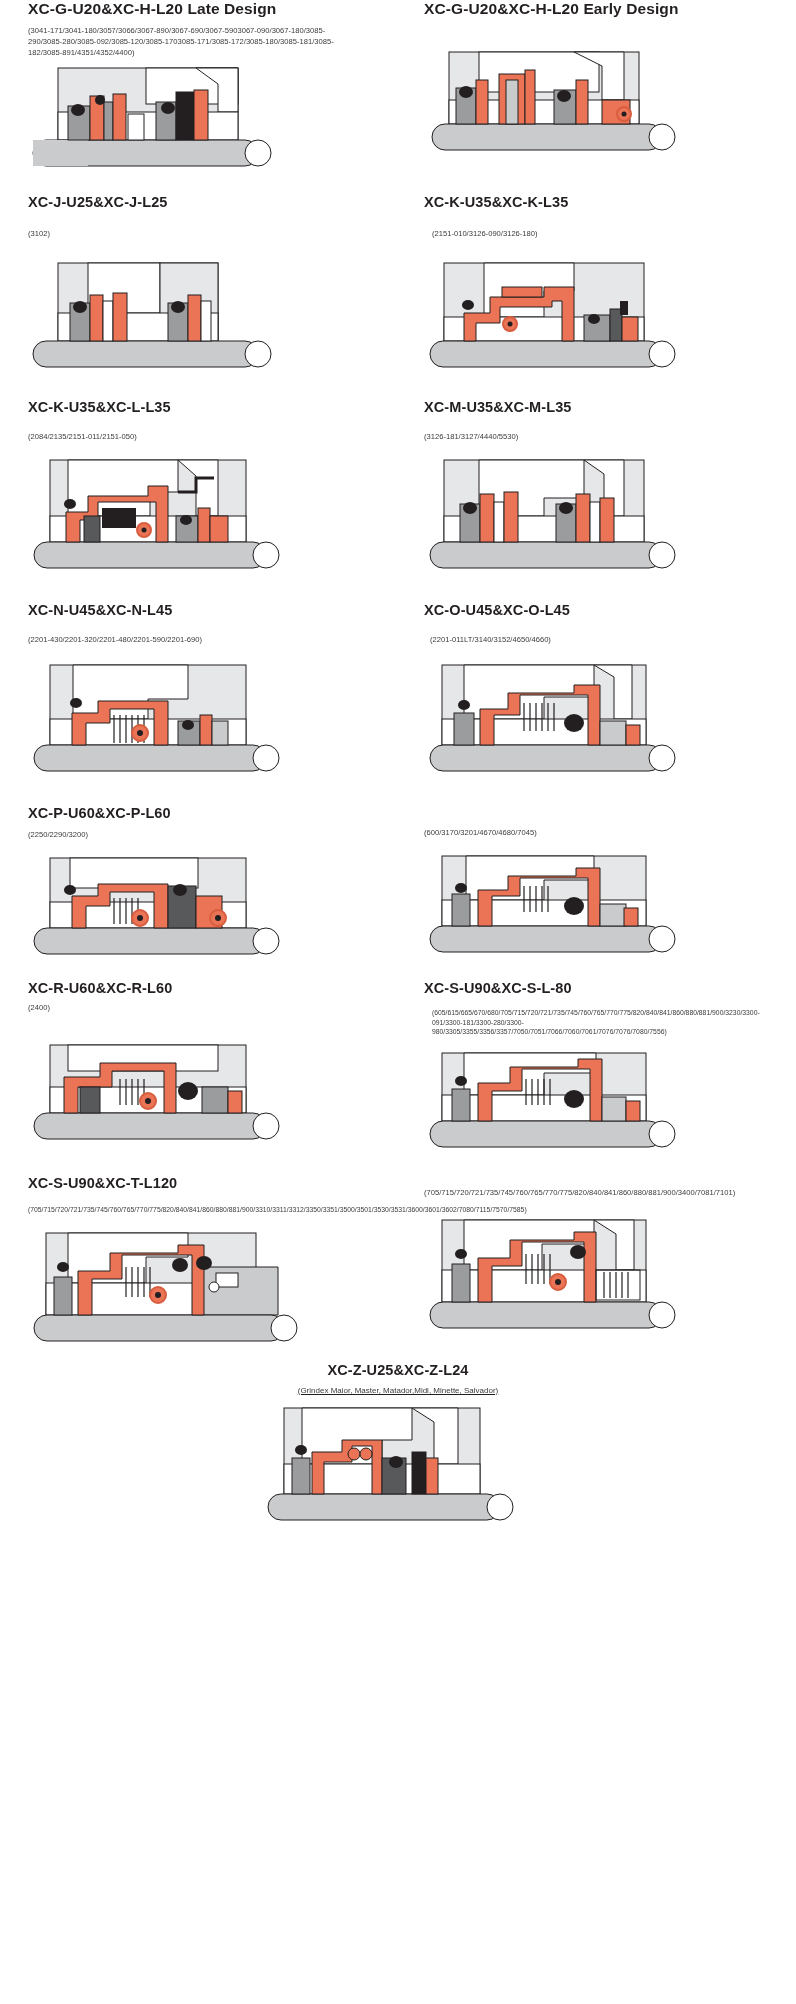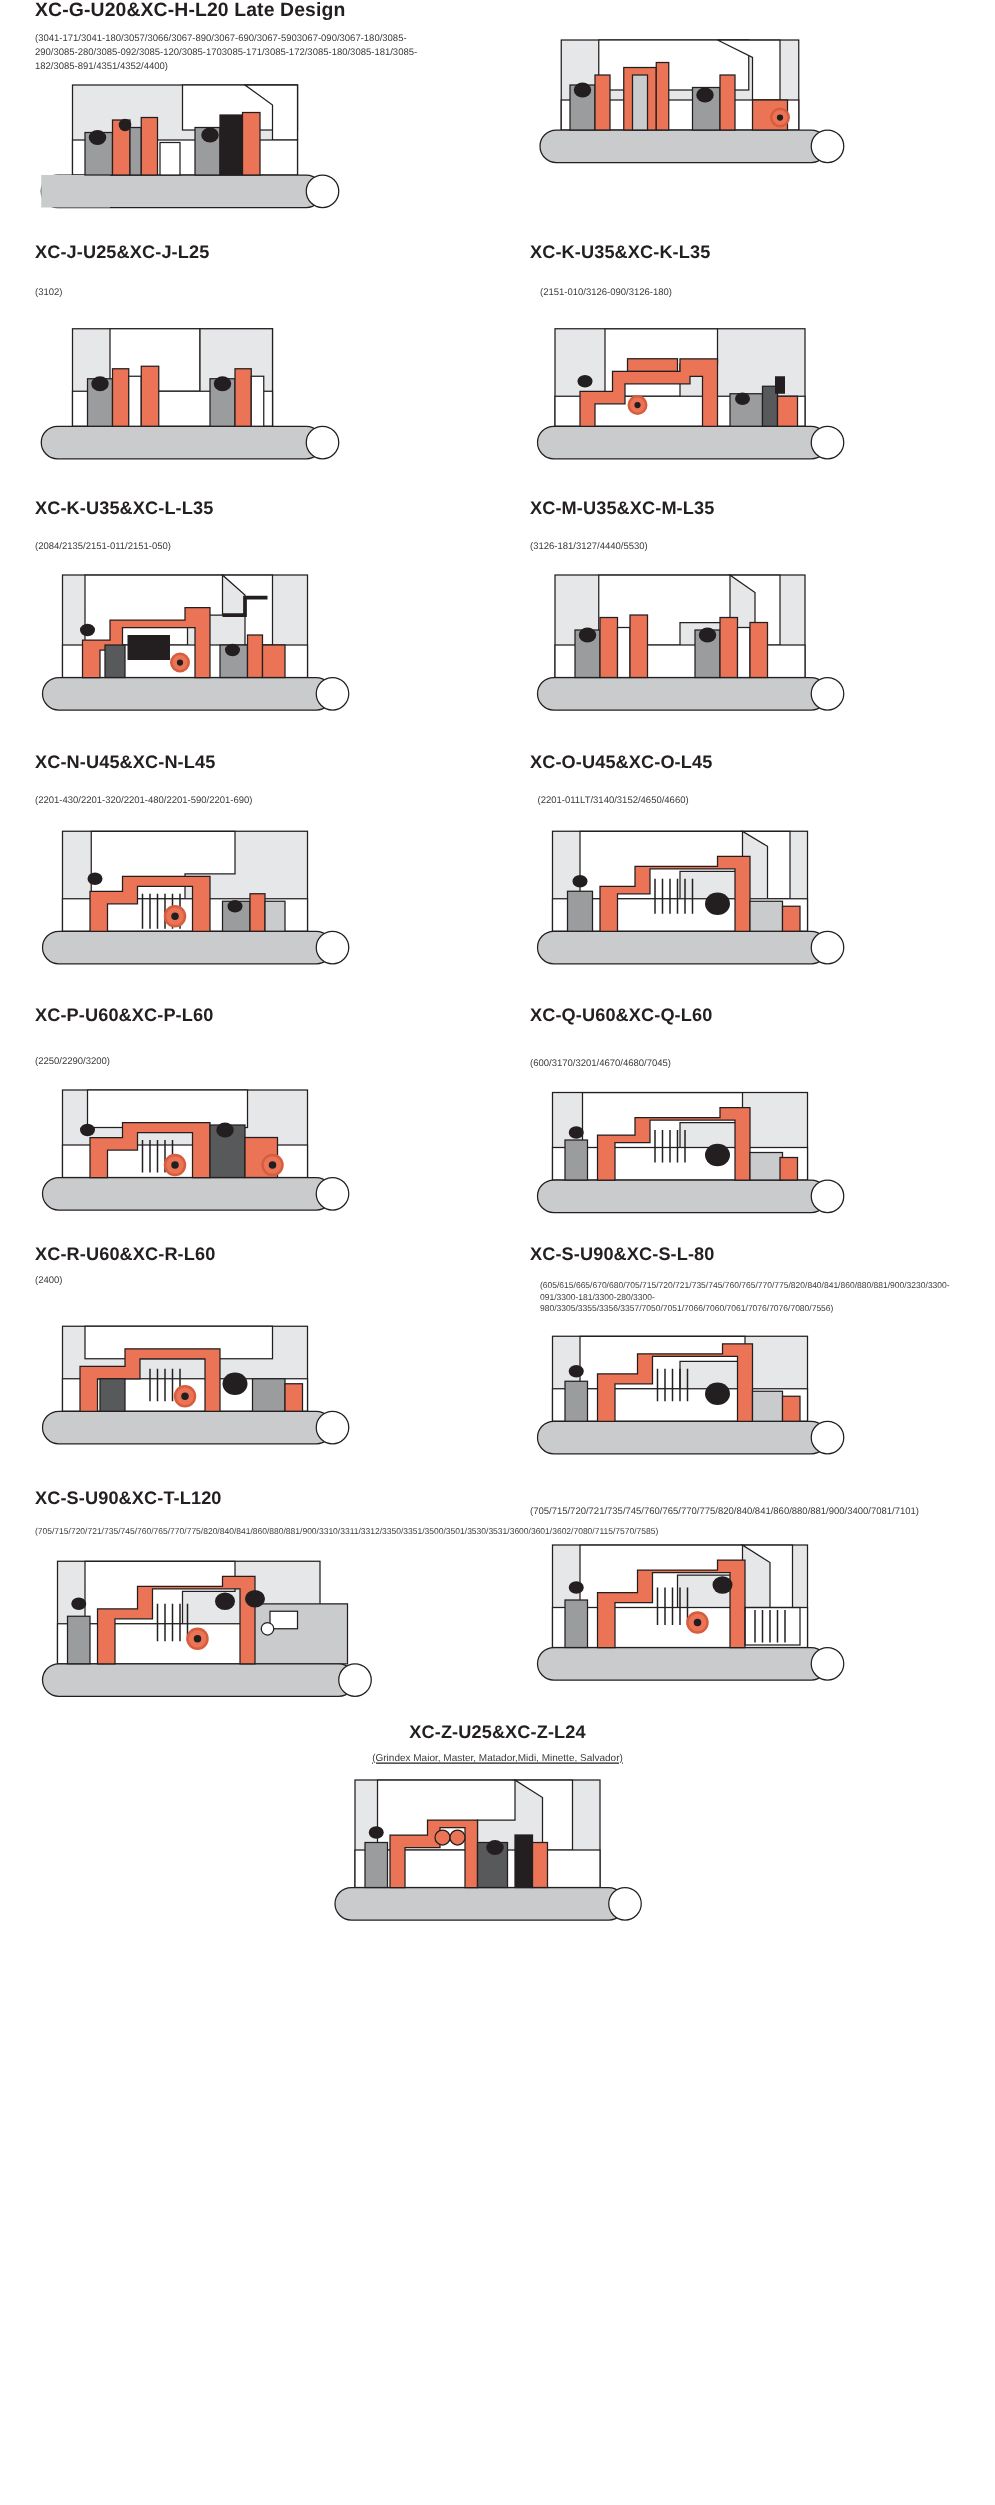--- a/index.html
+++ b/index.html
@@ -114,20 +114,21 @@
             <rect x="148" y="26" width="18" height="48" fill="#231f20" stroke="#231f20" stroke-width="1"></rect>
             <rect x="166" y="24" width="14" height="50" fill="#ea7455" stroke="#231f20" stroke-width="1"></rect>
             <ellipse cx="140" cy="42" rx="7" ry="6" fill="#231f20"></ellipse>
             <rect x="100" y="48" width="16" height="26" fill="#ffffff" stroke="#231f20" stroke-width="1"></rect>
           </svg>
         </div>
       </div>
     </div>
     <div class="cell cell-right">
       <div class="cell-inner">
+        <div class="title big">XC-G-U20&amp;XC-H-L20 Early Design</div>
         <div class="codes"></div>
         <div class="figure" style="margin-top:30px">
           <svg width="272" height="110" viewBox="0 0 272 110">
             <rect x="25" y="2" width="190" height="72" fill="#e6e7e8" stroke="#231f20" stroke-width="1"></rect>
             <rect x="55" y="2" width="120" height="40" fill="#ffffff" stroke="#231f20" stroke-width="1"></rect>
             <polygon points="150,2 200,2 200,50 178,50 178,16" fill="#ffffff" stroke="#231f20" stroke-width="1"></polygon>
             <rect x="25" y="50" width="190" height="24" fill="#ffffff" stroke="#231f20" stroke-width="1"></rect>
             <rect x="8" y="74" width="230" height="26" rx="13" fill="#c9cbcc" stroke="#231f20" stroke-width="1"></rect>
             <ellipse cx="238" cy="87" rx="13" ry="13" fill="#ffffff" stroke="#231f20" stroke-width="1"></ellipse>
             <rect x="32" y="38" width="20" height="36" fill="#9a9c9e" stroke="#231f20" stroke-width="1"></rect>
@@ -309,21 +310,21 @@
           </svg>
         </div>
       </div>
     </div>
   </div>
 
   <div class="grid" style="margin-top:26px">
     <div class="cell">
       <div class="cell-inner">
         <div class="title">XC-P-U60&amp;XC-P-L60</div>
-        <div class="codes" style="margin-top:20px">(2250/2290/3200)</div>
+        <div class="codes" style="margin-top:6px">(2250/2290/3200)</div>
         <div class="figure" style="margin-top:16px">
           <svg width="272" height="106" viewBox="0 0 272 106">
             <rect x="22" y="2" width="196" height="70" fill="#e6e7e8" stroke="#231f20" stroke-width="1"></rect>
             <rect x="42" y="2" width="128" height="30" fill="#ffffff" stroke="#231f20" stroke-width="1"></rect>
             <rect x="22" y="46" width="196" height="26" fill="#ffffff" stroke="#231f20" stroke-width="1"></rect>
             <rect x="6" y="72" width="232" height="26" rx="13" fill="#c9cbcc" stroke="#231f20" stroke-width="1"></rect>
             <ellipse cx="238" cy="85" rx="13" ry="13" fill="#ffffff" stroke="#231f20" stroke-width="1"></ellipse>
             <path d="M44 72 L44 40 L70 40 L70 28 L140 28 L140 72 L126 72 L126 36 L82 36 L82 50 L58 50 L58 72 Z" fill="#ea7455" stroke="#231f20" stroke-width="1"></path>
             <g stroke="#231f20" stroke-width="1.2" fill="none">
               <path d="M86 42 l0 26 M92 42 l0 26 M98 42 l0 26 M104 42 l0 26 M110 42 l0 26"></path>
@@ -335,21 +336,20 @@
             <rect x="168" y="40" width="26" height="32" fill="#ea7455" stroke="#231f20" stroke-width="1"></rect>
             <circle cx="190" cy="62" r="8" fill="#ea7455" stroke="#d85d3f" stroke-width="2"></circle>
             <circle cx="190" cy="62" r="3" fill="#231f20"></circle>
             <ellipse cx="42" cy="34" rx="6" ry="5" fill="#231f20"></ellipse>
           </svg>
         </div>
       </div>
     </div>
     <div class="cell cell-right">
       <div class="cell-inner">
-        <div class="title">XC-Q-U60&amp;XC-Q-L60</div>
         <div class="codes" style="margin-top:22px">(600/3170/3201/4670/4680/7045)</div>
         <div class="figure" style="margin-top:16px">
           <svg width="272" height="106" viewBox="0 0 272 106">
             <rect x="18" y="2" width="204" height="70" fill="#e6e7e8" stroke="#231f20" stroke-width="1"></rect>
             <polygon points="42,2 170,2 170,26 120,26 120,46 42,46" fill="#ffffff" stroke="#231f20" stroke-width="1"></polygon>
             <rect x="18" y="46" width="204" height="26" fill="#ffffff" stroke="#231f20" stroke-width="1"></rect>
             <rect x="6" y="72" width="232" height="26" rx="13" fill="#c9cbcc" stroke="#231f20" stroke-width="1"></rect>
             <ellipse cx="238" cy="85" rx="13" ry="13" fill="#ffffff" stroke="#231f20" stroke-width="1"></ellipse>
             <rect x="28" y="40" width="18" height="32" fill="#9a9c9e" stroke="#231f20" stroke-width="1"></rect>
             <ellipse cx="37" cy="34" rx="6" ry="5" fill="#231f20"></ellipse>

